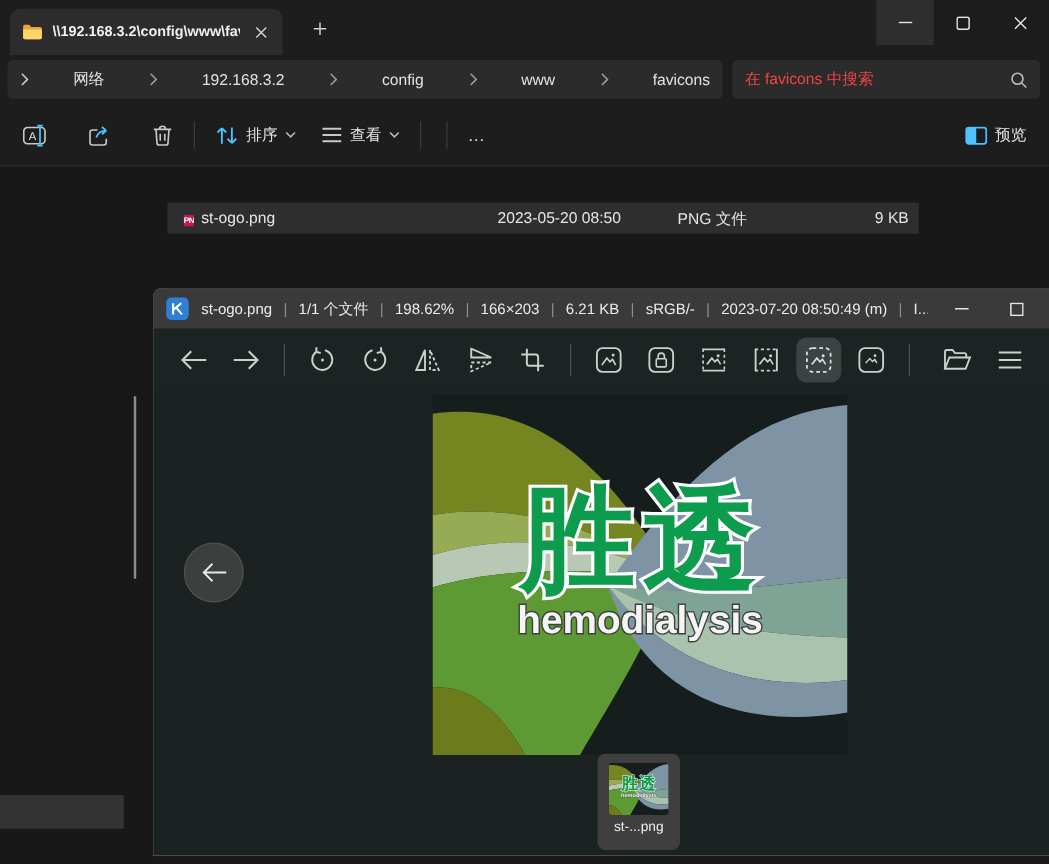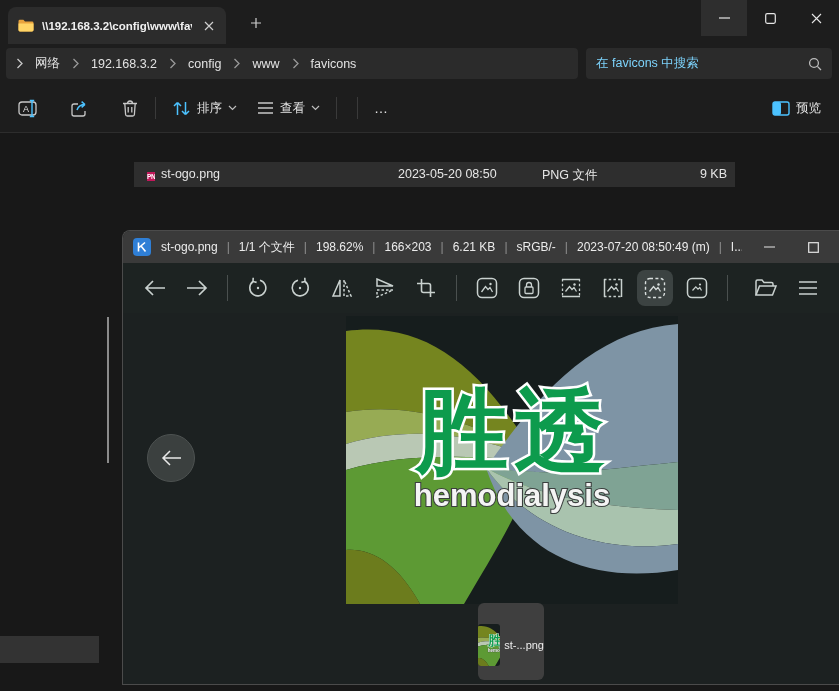--- a/index.html
+++ b/index.html
@@ -14,25 +14,25 @@
     border-radius:8px 8px 0 0; display:flex; align-items:center; padding:0 8px 0 10px; gap:8px; }
   .tab-title { font-size:11.5px; font-weight:bold; color:#f0f0f0; white-space:nowrap; overflow:hidden; flex:1; }
   .tab-close { width:18px; height:18px; display:flex; align-items:center; justify-content:center; border-radius:4px; }
   .newtab { position:absolute; left:246px; top:13px; width:20px; height:20px; display:flex; align-items:center; justify-content:center; }
   .wincontrols { position:absolute; right:0; top:0; height:36px; display:flex; }
   .wincontrols .wbtn { width:46px; height:36px; display:flex; align-items:center; justify-content:center; }
   .wbtn.hover { background:#2e2e2e; }
 
   .addressrow { position:absolute; left:0; top:44px; width:839px; height:40px; background:#1d1d1d; }
   .addressbar { position:absolute; left:6px; top:4px; width:572px; height:31px; background:#2b2b2b;
-    border-radius:4px; display:flex; align-items:center; padding:0 10px; gap:12px; font-size:12.5px; }
+    border-radius:4px; display:flex; align-items:center; padding:0 10px; gap:12px; font-size:12.5px;justify-content:space-between; }
   .crumb { color:#e2e2e2; white-space:nowrap; }
   .searchbox { position:absolute; left:586px; top:4px; width:246px; height:31px; background:#2b2b2b;
     border-radius:4px; display:flex; align-items:center; padding:0 10px; }
-  .search-ph { color:#7dd3fc; font-size:12.5px; flex:1; }
+  .search-ph { color:#ef4444; font-size:12.5px; flex:1; }
 
   .cmdbar { position:absolute; left:0; top:84px; width:839px; height:49px; background:#1d1d1d;
     border-bottom:1px solid #2d2d2d; display:flex; align-items:center; padding:0 12px; }
   .cbtn { display:flex; align-items:center; gap:6px; padding:6px; border-radius:4px; color:#e4e4e4; font-size:12.5px; white-space:nowrap; }
   .vsep { width:1px; height:22px; background:#3a3a3a; margin:0 10px; }
   .dots { font-size:14px; letter-spacing:2px; color:#e4e4e4; }
   .spacer { flex:1; }
 
   
   .colheads { position:absolute; left:0; top:136px; width:839px; height:24px; font-size:12px; color:#cfcfcf; }
@@ -61,21 +61,21 @@
   .v-toolbar { height:50px; background:#1d2322; display:flex; align-items:center; padding:0 14px; gap:6px; }
   .tbtn { width:36px; height:36px; display:flex; align-items:center; justify-content:center; border-radius:8px; flex-shrink:0; }
   .tbtn.active { background:#3c4342; }
   .v-sep { width:1px; height:26px; background:#4a504f; margin:0 6px; flex-shrink:0; }
 
   .v-content { position:relative; height:373px; background:#1c2121; }
   .logo-img { position:absolute; left:223px; top:3px; }
   .nav-circle { position:absolute; left:24px; top:121px; width:48px; height:48px; border-radius:50%;
     background:#3b403f; border:1px solid #4d5251; display:flex; align-items:center; justify-content:center; }
   .thumbwrap { position:absolute; left:355px; top:290px; width:66px; height:77px; background:#3f3f3f;
-    border-radius:6px; display:flex; flex-direction:row; align-items:center; padding-top:7px; gap:4px; }
+    border-radius:6px; display:flex; flex-direction:column; align-items:center; padding-top:7px; gap:4px; }
   .thumb-label { font-size:11px; color:#ededed; }
 </style>
 </head>
 <body>
 
 <div id="explorer">
 
   <div class="tabbar">
     <div class="tab">
       <svg width="16" height="13" viewBox="0 0 16 13">

